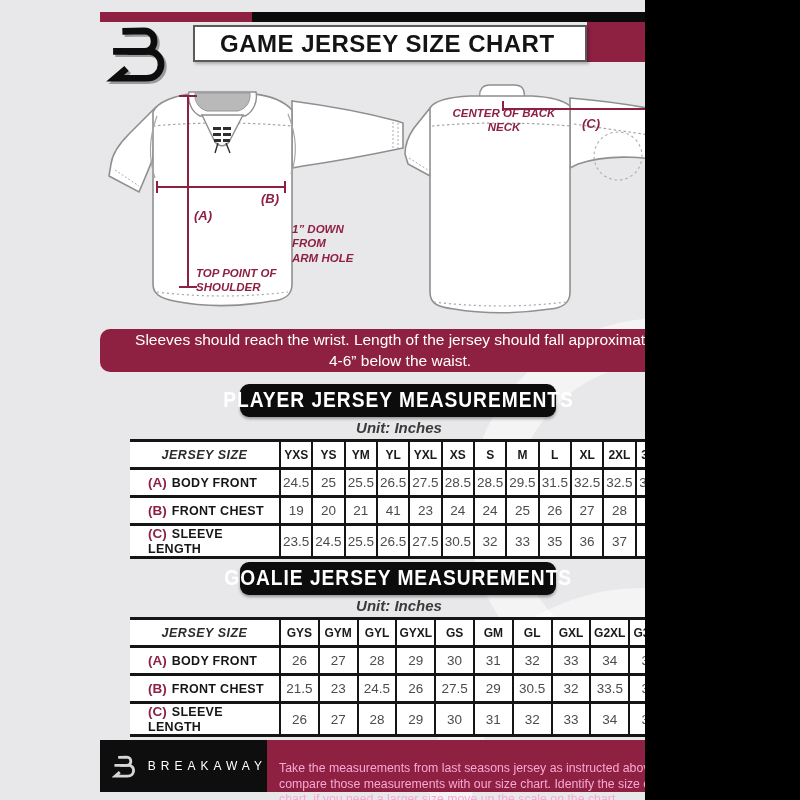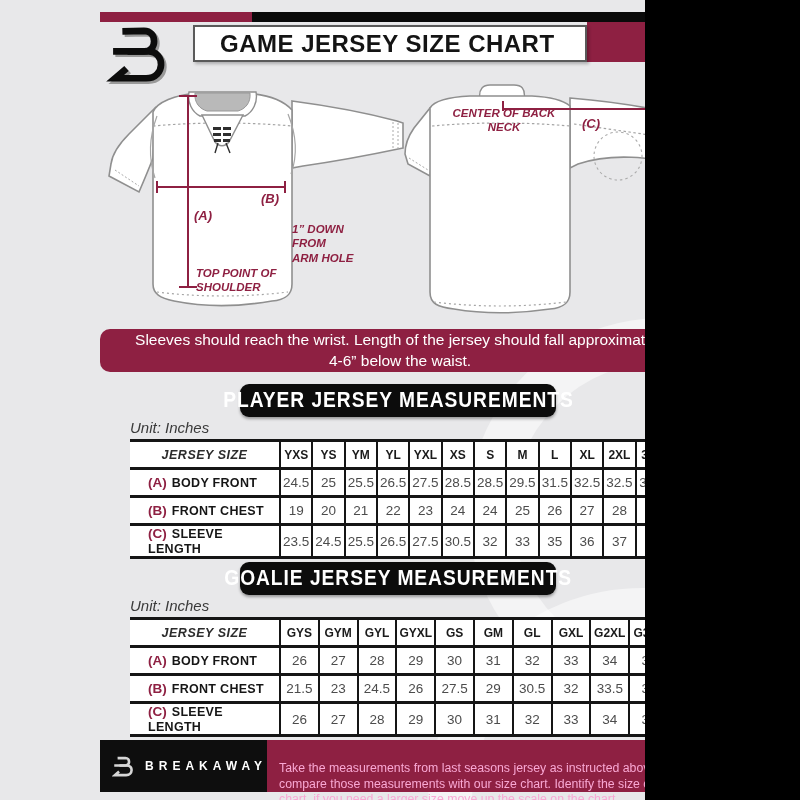--- a/index.html
+++ b/index.html
@@ -44,41 +44,41 @@
     display:flex;align-items:center;justify-content:center;border-radius:10px;
   }
   .banner div{color:#fff;font-size:15.5px;line-height:1.35;text-align:center;max-width:540px;}
 
   
   .sec-head{
     left:240px;width:316px;height:33px;background:#0c0c0c;border-radius:9px;
     display:flex;align-items:center;justify-content:center;box-shadow:0 2px 3px rgba(0,0,0,.35);
   }
   .sec-head span{color:#fff;font-size:20px;font-weight:700;letter-spacing:1px;white-space:nowrap;transform:scale(.96,1.06);}
-  .unit{width:538px;font-size:15px;font-style:italic;font-weight:400;color:#3a3a3a;}
+  .unit{width:538px;text-align:center;font-size:15px;font-style:italic;font-weight:700;color:#3a3a3a;}
 
   
   table.size-table{border-collapse:collapse;table-layout:fixed;width:538px;}
   .size-table th,.size-table td{
     background:#fff;border-top:3px solid #151515;border-bottom:3px solid #151515;
     height:25px;padding:0;text-align:center;vertical-align:middle;
   }
   .size-table th{font-size:12px;font-weight:700;color:#1a1a1a;border-left:2px solid #151515;}
   .size-table td{font-size:13.5px;color:#4c4c4c;border-left:2px solid #151515;}
   .size-table th.lbl{font-size:12.5px;font-weight:700;letter-spacing:.5px;color:#2c2c2c;border-left:none;font-style:italic;}
   .size-table td.lbl{text-align:left;padding-left:18px;border-left:none;}
   .size-table td.lbl .key{color:#8e2042;font-weight:700;font-size:13.5px;margin-right:5px;}
   .size-table td.lbl .rowname{color:#161616;font-weight:700;font-size:12.5px;letter-spacing:.3px;}
 
   
   .foot-black{
     left:100px;top:740px;width:167px;height:52px;background:#0e0e0e;
     display:flex;align-items:center;padding-left:12px;box-sizing:border-box;
   }
-  .foot-black .brand{color:#fff;font-size:12px;font-weight:700;letter-spacing:5px;margin-left:7px;white-space:nowrap;}
+  .foot-black .brand{color:#fff;font-size:12px;font-weight:400;letter-spacing:5px;margin-left:7px;white-space:nowrap;}
   .foot-maroon{
     left:267px;top:740px;width:433px;height:52px;background:#8e2042;box-sizing:border-box;
     padding:6px 10px 6px 12px;
   }
   .foot-maroon div{color:#f9a8d4;font-size:12.3px;line-height:1.27;margin-top:15px;}
 
   svg{display:block;}
 </style>
 </head>
 <body>
@@ -231,21 +231,21 @@
           <td>31.5</td>
           <td>32.5</td>
           <td>32.5</td>
           <td>34.5</td>
         </tr>
         <tr>
           <td class="lbl"><span class="key">(B)</span><span class="rowname">FRONT CHEST</span></td>
           <td>19</td>
           <td>20</td>
           <td>21</td>
-          <td>22</td>
+          <td>41</td>
           <td>23</td>
           <td>24</td>
           <td>24</td>
           <td>25</td>
           <td>26</td>
           <td>27</td>
           <td>28</td>
           <td>29</td>
         </tr>
         <tr>

